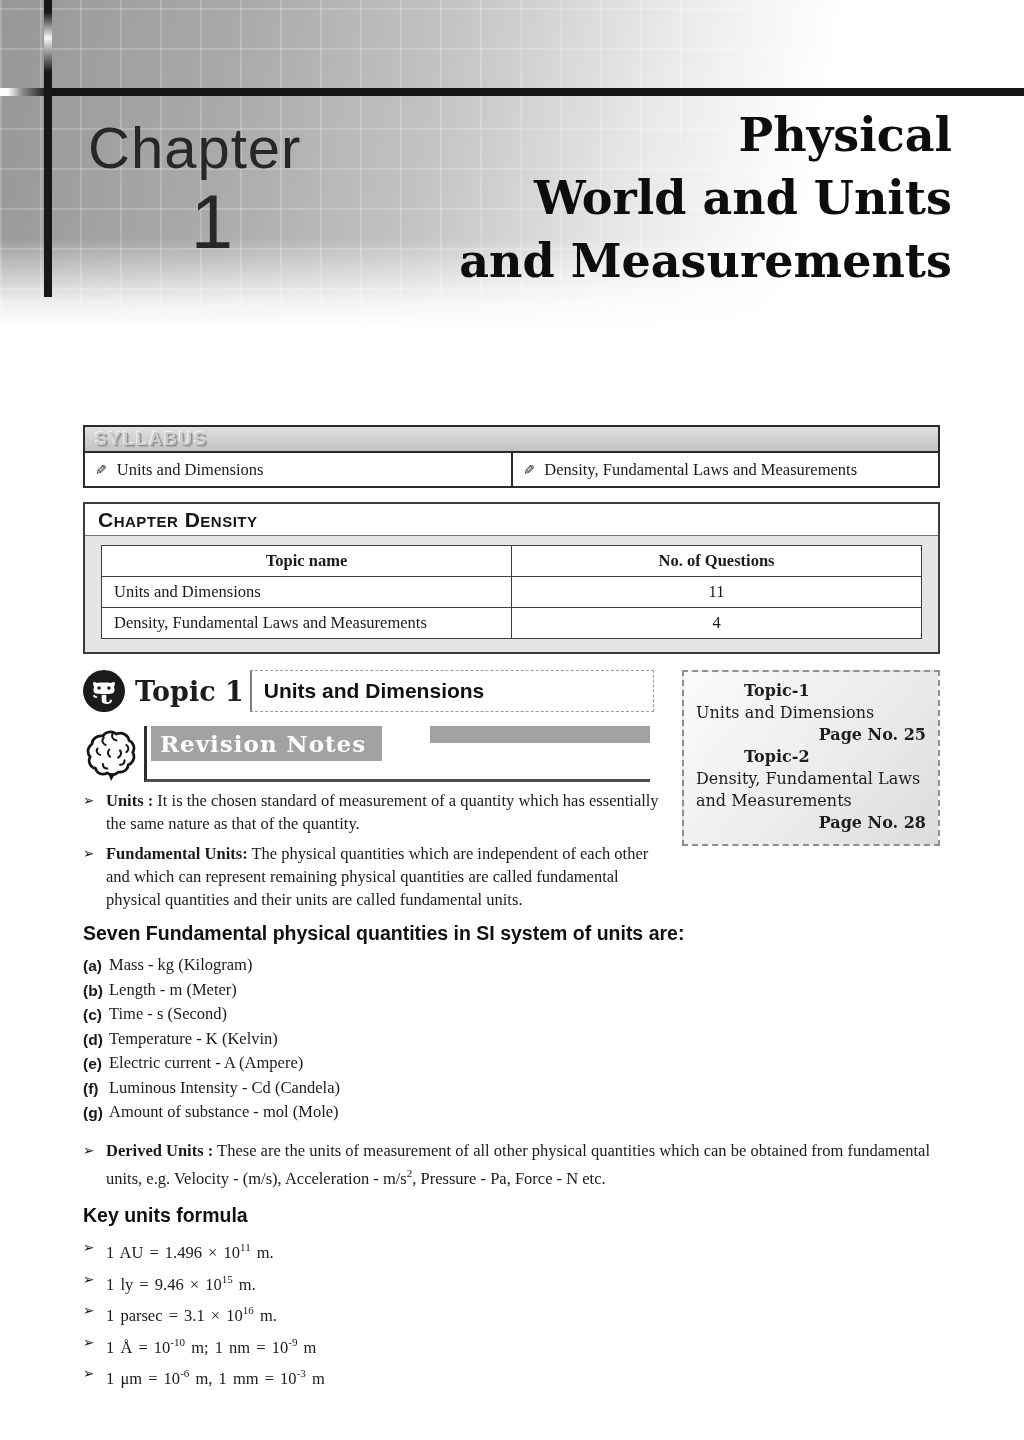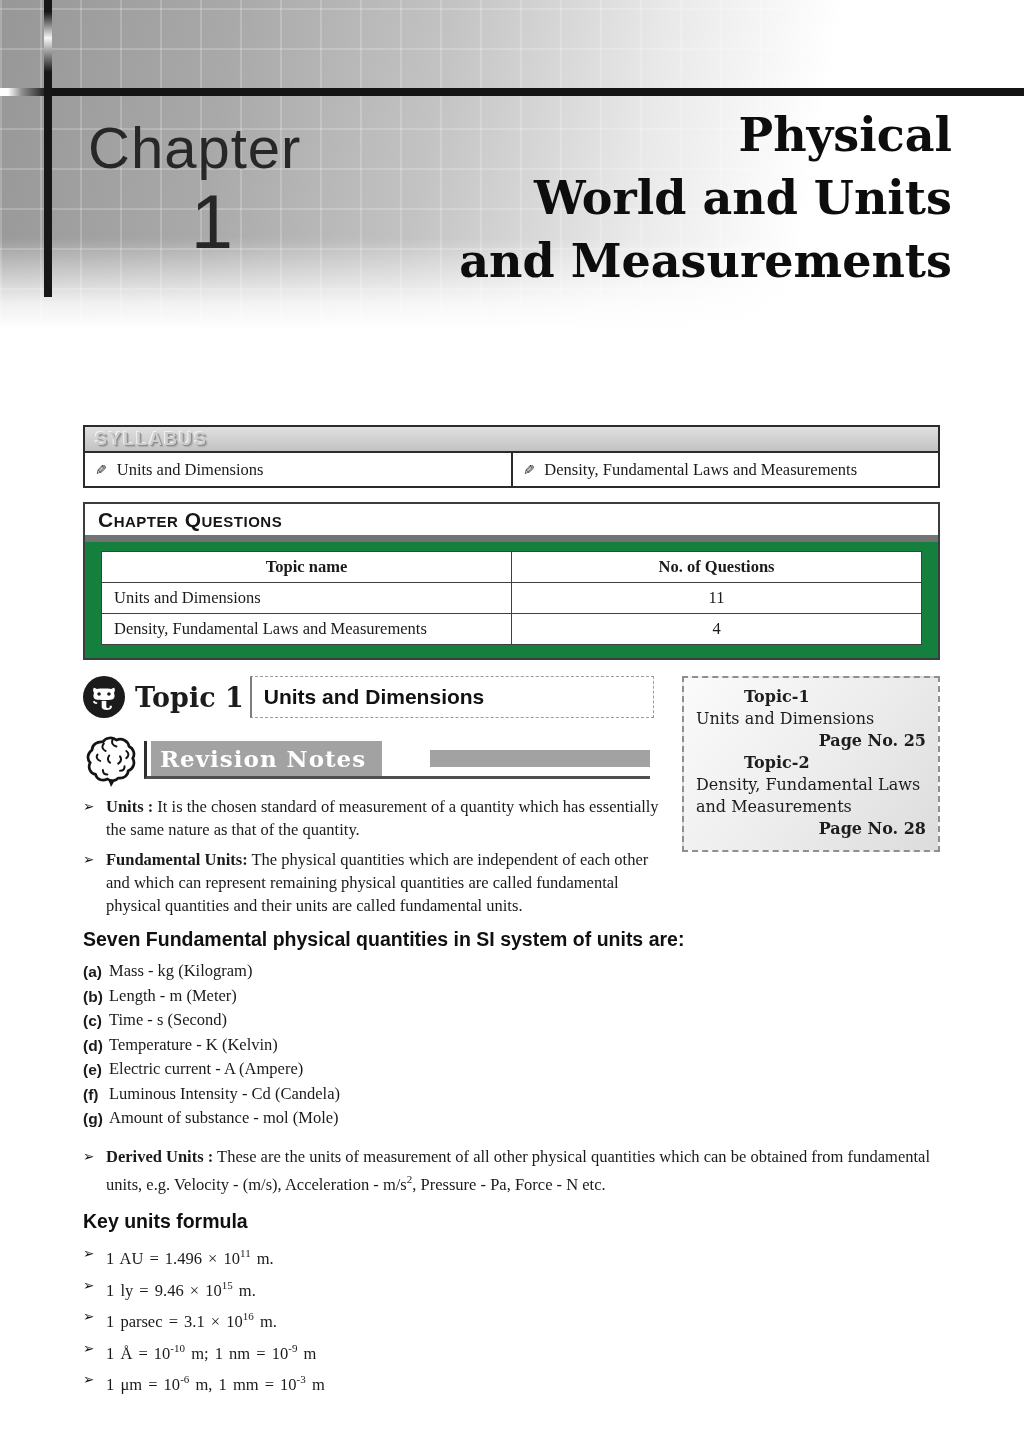--- a/index.html
+++ b/index.html
@@ -38,21 +38,21 @@
     text-shadow:1px 1px 0 #8e8e8e, 2px 2px 1px #ababab, -1px -1px 0 #f2f2f2; }
   .syl-row { display:flex; background:#fff; }
   .syl-cell { flex:1; padding:7px 10px 6px; display:flex; align-items:center; gap:10px; font-size:16.5px; }
   .syl-cell + .syl-cell { border-left:2px solid #2b2b2b; }
   .pen { display:inline-block; transform:scaleX(-1); font-family:"DejaVu Sans", sans-serif; font-size:14px; color:#222; }
 
   
   .ca-box { margin-top:14px; border:2px solid #3c3c3c; }
   .ca-title { padding:4px 13px 3px; font-family:"Liberation Sans", sans-serif; font-weight:bold;
     font-size:21px; font-variant:small-caps; letter-spacing:.5px; color:#161616; background:#fff; }
-  .ca-body { background:#15803d; border-top:7px solid #737373; padding:9px 16px 13px; }
+  .ca-body { background:#e5e5e5; border-top:1px solid #737373; padding:9px 16px 13px; }
   table.ca { width:100%; border-collapse:collapse; background:#fff; font-size:16.5px; }
   .ca th, .ca td { border:1.5px solid #3f3f3f; padding:5px 12px; }
   .ca th { font-weight:bold; text-align:center; }
   .ca td.t-num { text-align:center; }
   .ca col { width:50%; }
 
   
   .topic-area { margin-top:16px; }
   .topic-ref { float:right; width:258px; margin:0 0 26px 18px; padding:8px 12px 10px;
     border:2px dashed #8f8f8f; background:linear-gradient(130deg,#fbfbfb 0%,#ececec 55%,#dcdcdc 100%);
@@ -63,21 +63,21 @@
   .topic-head { display:flex; align-items:center; margin-top:12px; }
   .octo-icon { width:42px; height:42px; flex:0 0 auto; }
   .topic-label { font-family:"DejaVu Serif", serif; font-weight:bold; font-size:27px;
     margin:0 6px 0 10px; white-space:nowrap; color:#1c1c1c; }
   .topic-title-box { border:1px dashed #9c9c9c; border-left:2px solid #7d7d7d; padding:8px 12px;
     font-family:"Liberation Sans", sans-serif; font-weight:bold; font-size:21px; width:404px; color:#111; }
 
   .rev-row { display:flex; align-items:center; margin-top:14px; width:567px; }
   .brain-icon { width:56px; height:56px; flex:0 0 auto; margin-right:5px; }
   .rev-right { flex:1; border-left:3px solid #2e2e2e; border-bottom:3px solid #4f4f4f;
-    padding:0 0 0 4px; display:flex; align-items:center;gap:48px; }
+    padding:0 0 18px 4px; display:flex; align-items:flex-start;gap:48px; }
   .rn-box { background:#a2a2a2; color:#fff; font-family:"DejaVu Serif", serif; font-weight:bold;
     font-size:23px; letter-spacing:1px; padding:4px 16px 4px 9px; white-space:nowrap; }
   .rn-tail { flex:1; height:17px; background:#a2a2a2; }
 
   
   .note { position:relative; padding-left:23px; font-size:16.5px; line-height:23px; margin-top:7px; }
   .arr { position:absolute; left:0; top:0; font-family:"DejaVu Sans", sans-serif; font-size:13.5px; color:#111; }
   .term { font-weight:bold; }
 
   .si-head { font-family:"Liberation Sans", sans-serif; font-weight:bold; font-size:19.5px;
@@ -121,21 +121,21 @@
         <span>Units and Dimensions</span>
       </div>
       <div class="syl-cell">
         <span class="pen">✎</span>
         <span>Density, Fundamental Laws and Measurements</span>
       </div>
     </div>
   </section>
 
   <section class="ca-box">
-    <div class="ca-title">Chapter Questions</div>
+    <div class="ca-title">Chapter Density</div>
     <div class="ca-body">
       <table class="ca">
         <colgroup>
             <col>
             <col>
           </colgroup>
         <thead>
           <tr>
             <th>Topic name</th>
             <th>No. of Questions</th>

